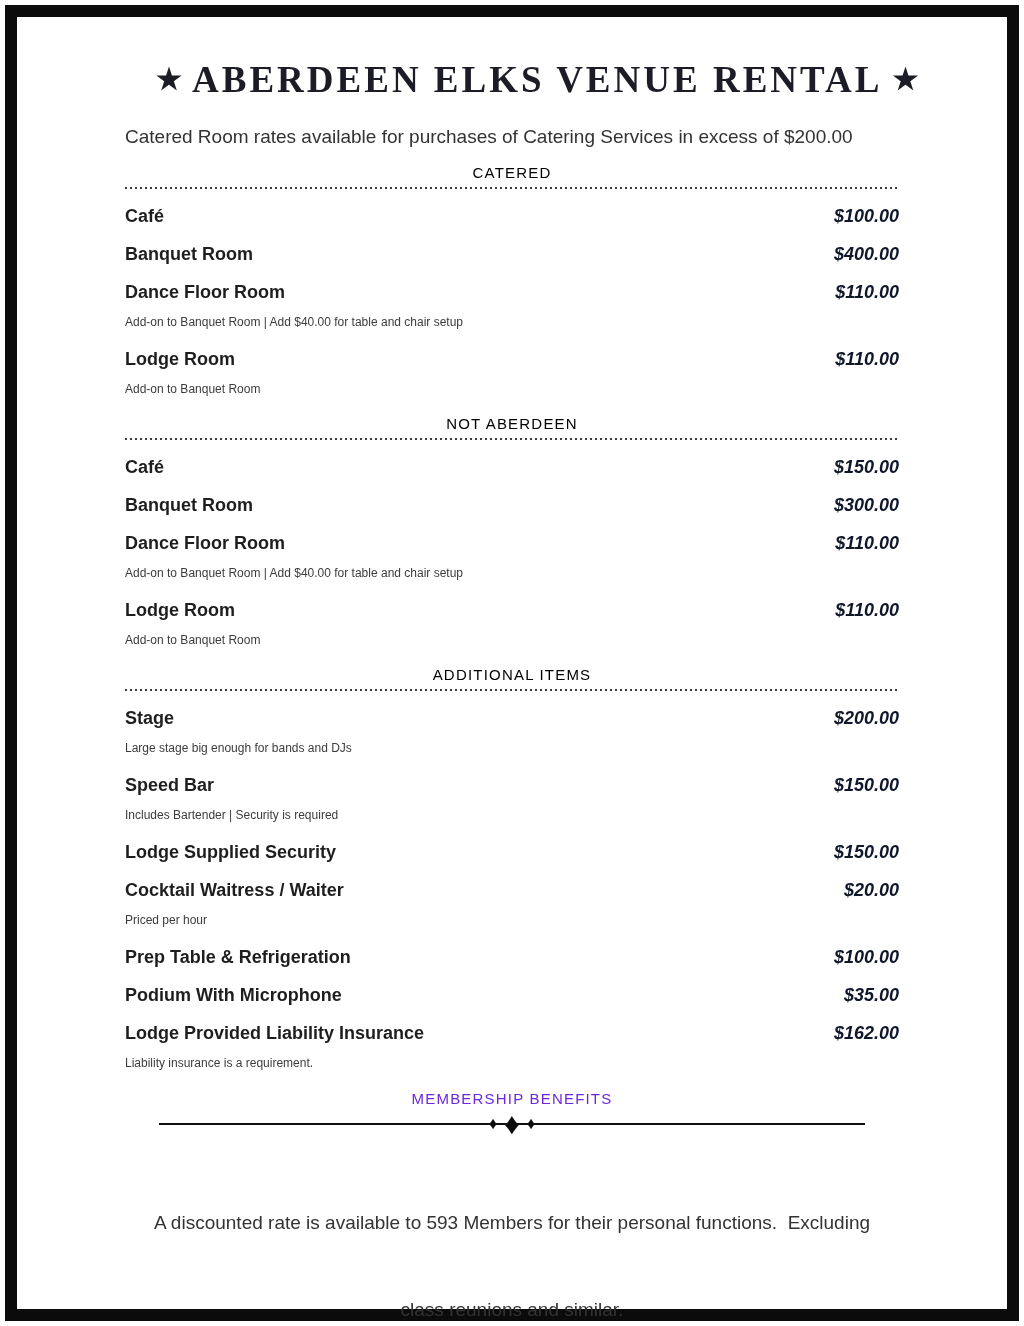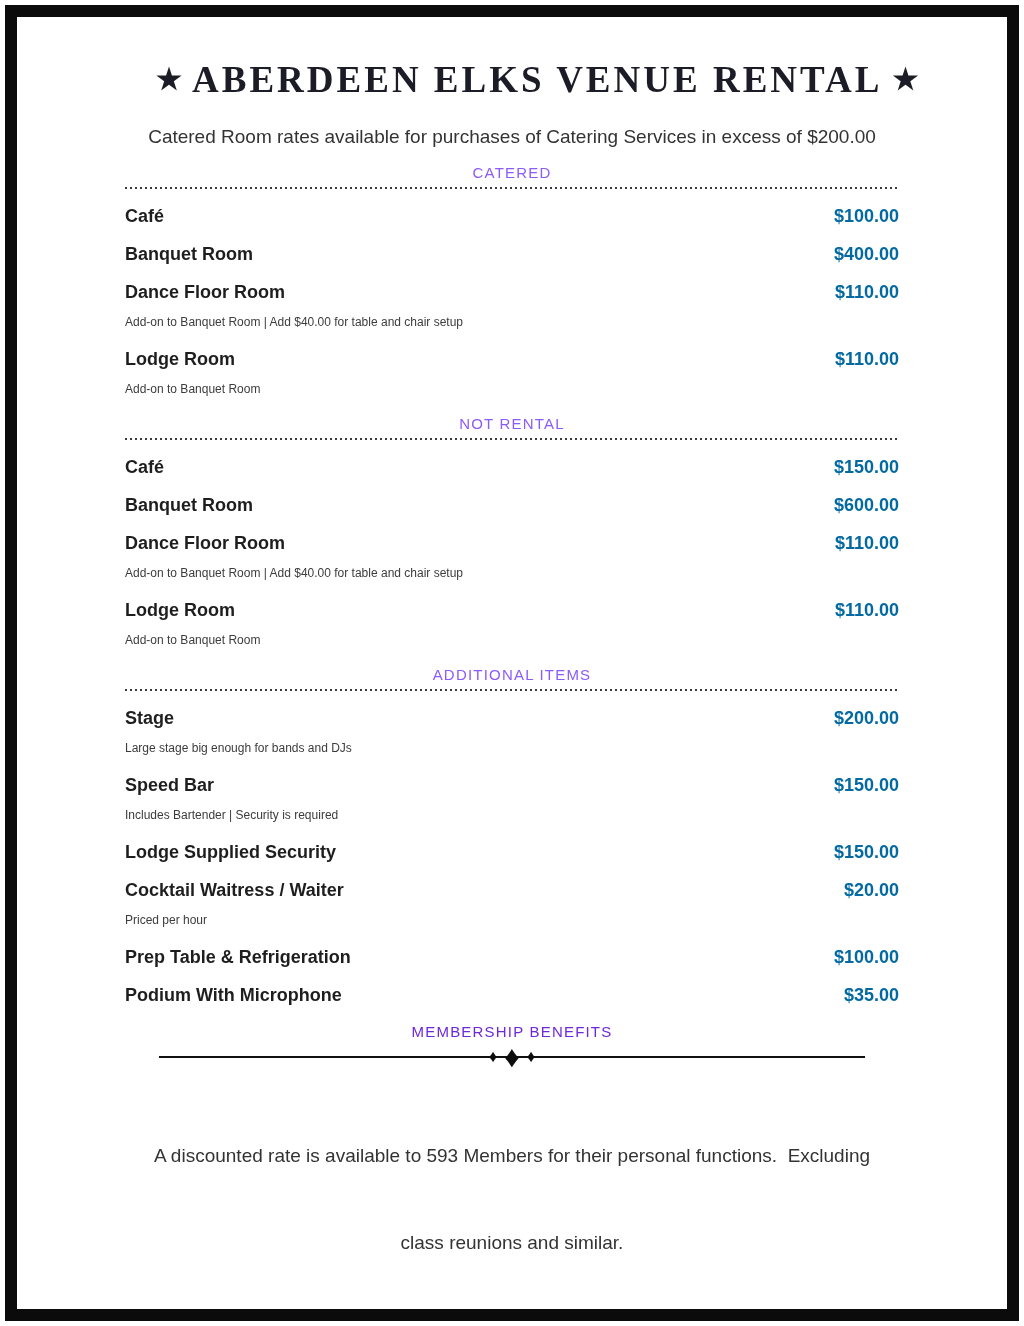--- a/index.html
+++ b/index.html
@@ -34,52 +34,51 @@
   }
   .title .star {
     font-size: 29px;
     letter-spacing: 0;
     position: relative; top: -3px;
   }
   .title .star.left  { margin-right: 10px; }
   .title .star.right { margin-left: 10px; }
   .subtitle {
     margin-top: 20px;
-    text-align: center;
     font-size: 19px;
     color: #333333;
     line-height: 24px;
   }
   
   .price-section { margin-top: 14px; }
   .section-title {
     text-align: center;
     font-size: 15px;
     letter-spacing: 1.2px;
-    color: #8b5cf6;
+    color: #000000;
     line-height: 19px;
   }
   .dotline {
     margin-top: 5px;
     height: 3px;
     background-image: repeating-linear-gradient(to right,
       #3a3a3a 0, #3a3a3a 2px, transparent 2px, transparent 5px);
     background-size: 100% 2px;
     background-repeat: no-repeat;
     background-position: left top;
   }
   .item { margin-top: 15px; }
   .row {
     display: flex;
     justify-content: space-between;
     align-items: flex-start;
     line-height: 23px;
   }
   .item-name  { font-weight: bold; font-size: 18px; color: #1e1e1e; }
-  .item-price { font-weight: bold; font-size: 18px; color: #0369a1; }
+  .item-price { font-weight: bold; font-size: 18px; color: #0f172a; font-style: italic; }
   .item-note {
     margin-top: 7px;
     font-size: 12px;
     color: #3c3c3c;
     line-height: 22px;
   }
   
   .membership { margin-top: 15px; }
   .mb-heading {
     text-align: center;
@@ -157,33 +156,33 @@
       <div class="item">
         <div class="row">
           <span class="item-name">Lodge Room</span>
           <span class="item-price">$110.00</span>
         </div>
         <div class="item-note">Add-on to Banquet Room</div>
       </div>
     </section>
 
     <section class="price-section">
-      <div class="section-title">NOT RENTAL</div>
+      <div class="section-title">NOT ABERDEEN</div>
       <div class="dotline"></div>
 
       <div class="item">
         <div class="row">
           <span class="item-name">Café</span>
           <span class="item-price">$150.00</span>
         </div>
       </div>
       <div class="item">
         <div class="row">
           <span class="item-name">Banquet Room</span>
-          <span class="item-price">$600.00</span>
+          <span class="item-price">$300.00</span>
         </div>
       </div>
       <div class="item">
         <div class="row">
           <span class="item-name">Dance Floor Room</span>
           <span class="item-price">$110.00</span>
         </div>
         <div class="item-note">Add-on to Banquet Room | Add $40.00 for table and chair setup</div>
       </div>
       <div class="item">
@@ -230,20 +229,27 @@
         <div class="row">
           <span class="item-name">Prep Table &amp; Refrigeration</span>
           <span class="item-price">$100.00</span>
         </div>
       </div>
       <div class="item">
         <div class="row">
           <span class="item-name">Podium With Microphone</span>
           <span class="item-price">$35.00</span>
         </div>
+      </div>
+      <div class="item">
+        <div class="row">
+          <span class="item-name">Lodge Provided Liability Insurance</span>
+          <span class="item-price">$162.00</span>
+        </div>
+        <div class="item-note">Liability insurance is a requirement.</div>
       </div>
     </section>
 
     <section class="membership">
       <div class="mb-heading">MEMBERSHIP BENEFITS</div>
       <div class="mb-divider">
         <div class="mb-line"></div>
         <div class="mb-diamonds">
           <span class="d-sm">♦</span>
           <span class="d-lg">♦</span>

